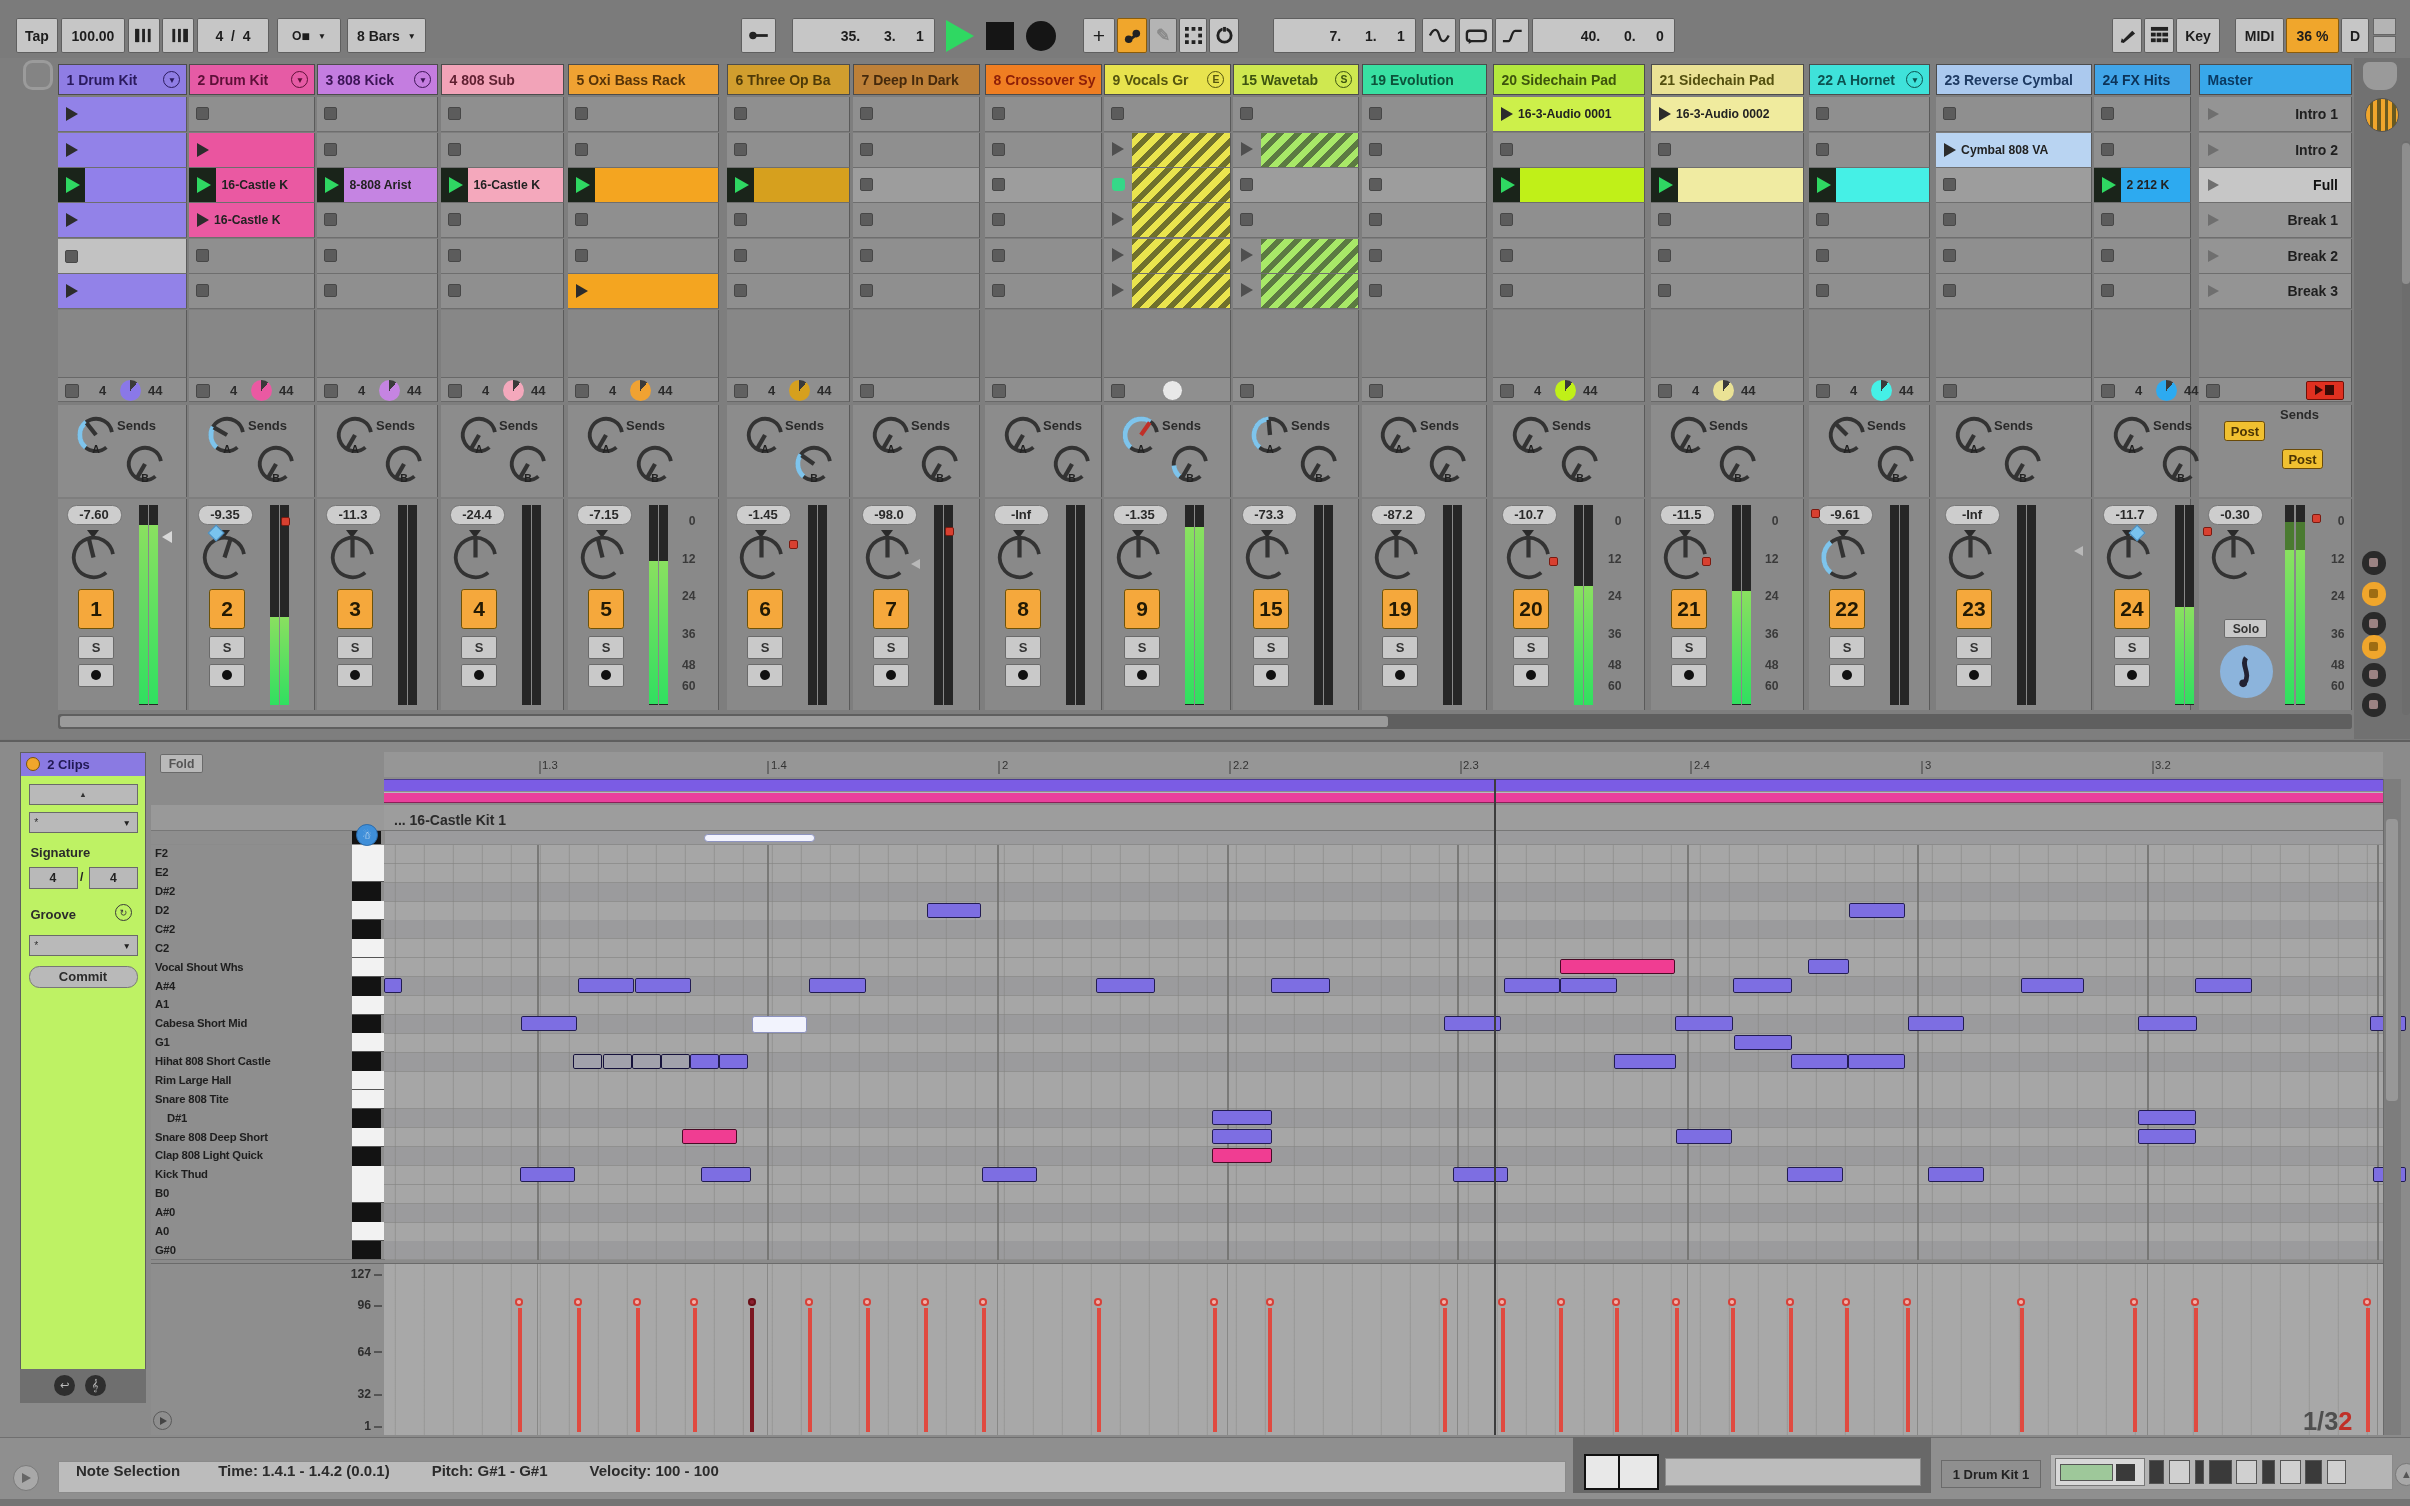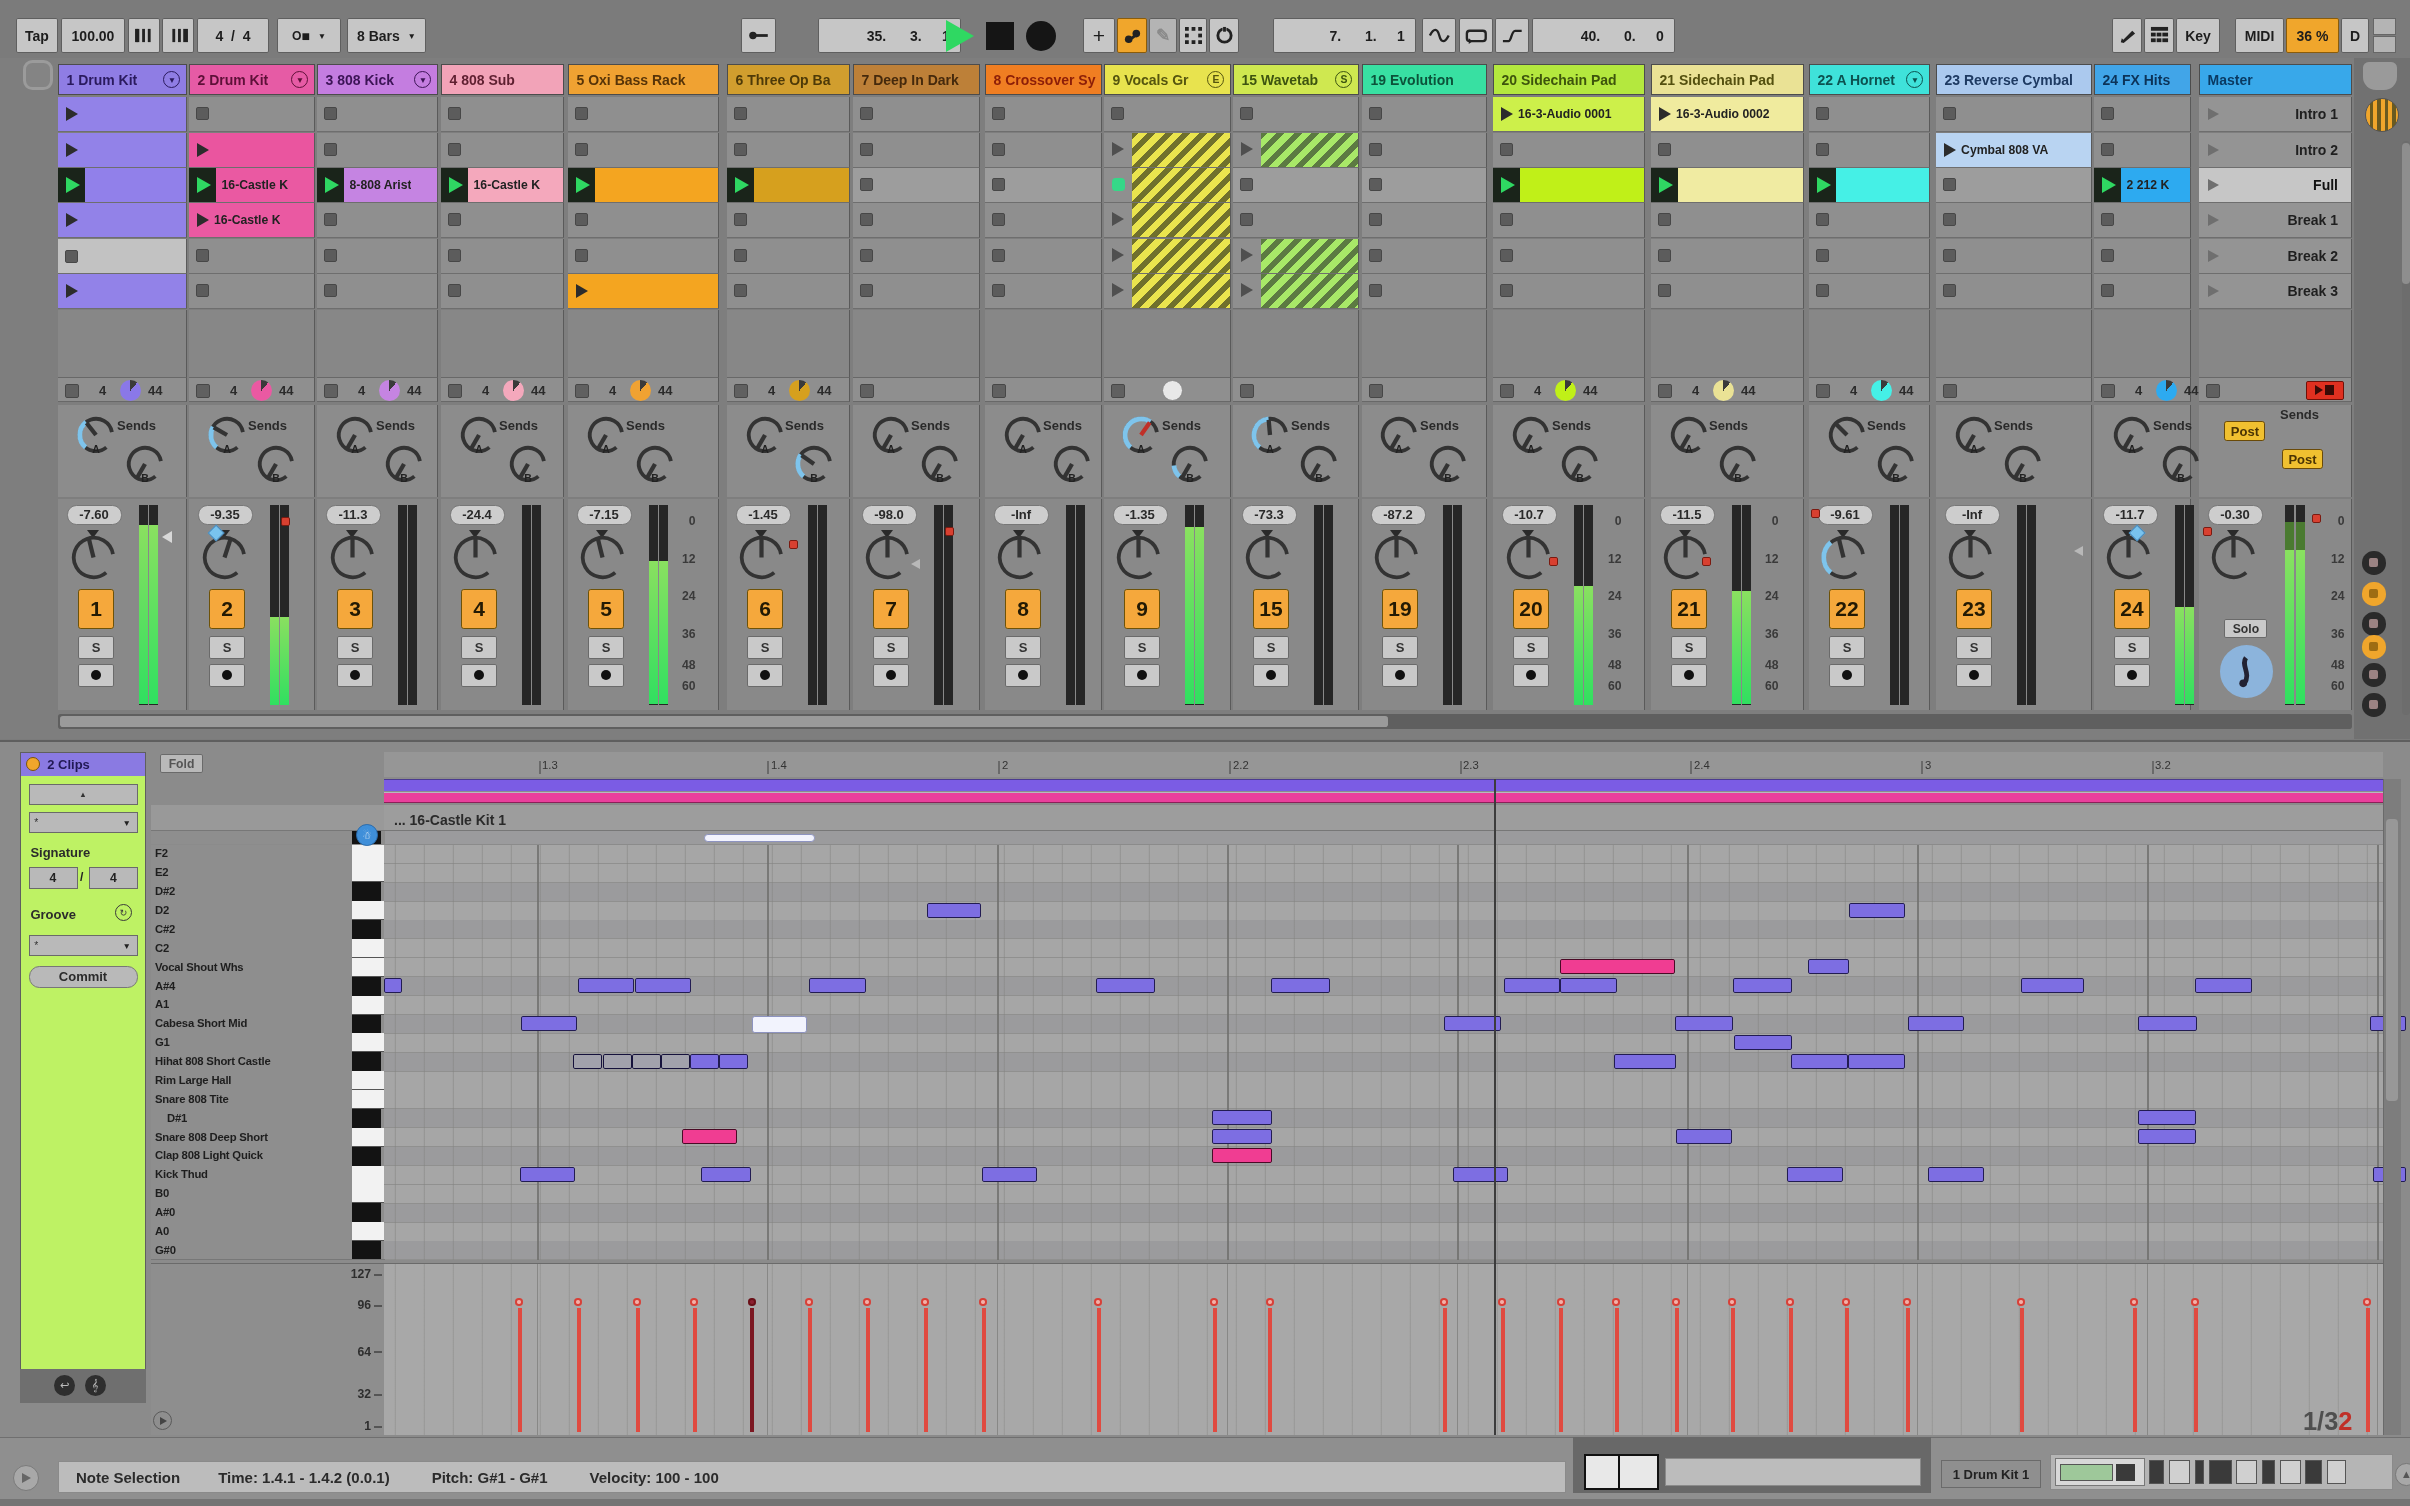--- a/index.html
+++ b/index.html
@@ -62,21 +62,21 @@
   </div>
 <div class="btn" style="left:197px;width:72px;">4&nbsp;&nbsp;/&nbsp;&nbsp;4</div>
 <div class="btn" style="left:277px;width:64px;"><span style="font-size:12.2px">O</span><span style="font-size:14px">■</span>&nbsp;&nbsp;<span style="font-size:8.5px">▼</span></div>
 <div class="btn" style="left:347px;width:79px;">8 Bars&nbsp;&nbsp;<span style="font-size:8.5px">▼</span></div>
 <div class="btn" style="left:741px;width:35px;">
     <svg width="21" height="13" viewBox="0 0 22 14">
       <circle cx="5" cy="7" r="4" fill="#222"></circle>
       <line x1="8" y1="7" x2="21" y2="7" stroke="#222" stroke-width="3"></line>
     </svg>
   </div>
-<div class="btn" style="left:818px;width:143px;">
+<div class="btn" style="left:792px;width:143px;">
     <span style="width:53px;text-align:right">35</span>
     <span style="width:7.5px">.</span>
     <span style="width:28px;text-align:right">3</span>
     <span style="width:7.5px">.</span>
     <span style="width:24.5px;text-align:right">1</span>
   </div>
 <div class="toolico" style="left:940px;width:40px">
     <div style="width:0;height:0;border-left:28px solid #2fd862;border-top:16px solid transparent;border-bottom:16px solid transparent"></div>
   </div>
 <div class="toolico" style="left:983px;width:34px">
@@ -1489,21 +1489,21 @@
 <div class="vstem" style="left:2366px;top:1308px;height:124px;background:#e04a40"></div>
 <div class="vring" style="left:2363px;top:1298px;border-color:#d84038;"></div>
 <div class="ab" style="left:2303px;top:1407px;font-size:25.4px;font-weight:bold;color:#4f4f4f">1/3<span style="color:#c03028">2</span></div>
 <div class="ab" style="left:1494px;top:779px;width:1.9px;height:656px;background:#3c3c3c;z-index:6"></div>
 <div class="ab" style="left:2383px;top:779px;width:18px;height:656px;background:#7d7d7d;border-left:0.9px solid #6a6a6a"></div>
 <div class="ab" style="left:2386px;top:819px;width:12.2px;height:282px;background:#989898;border-radius:3.8px"></div>
 <div class="ab" style="left:0;top:1437px;width:2411px;height:70px;background:#8f8f8f;border-top:1.9px solid #6f6f6f"></div>
 <div class="ab" style="left:13px;top:1465px;width:26px;height:26px;border-radius:50%;background:#a8a8a8;border:1.9px solid #7a7a7a;display:flex;align-items:center;justify-content:center">
     <div style="width:0;height:0;border-left:9.4px solid #666;border-top:5.6px solid transparent;border-bottom:5.6px solid transparent;margin-left:1.9px"></div>
   </div>
-<div class="ab" style="left:58px;top:1461px;width:1508px;height:32px;background:#bcbcbc;border:0.9px solid #8a8a8a;display:flex;align-items:center;font-size:15px;font-weight:bold;color:#2b2b2b">
+<div class="ab" style="left:58px;top:1461px;width:1508px;height:32px;background:#bcbcbc;border:0.9px solid #8a8a8a;display:flex;font-size:15px;font-weight:bold;color:#2b2b2b">
     <span style="margin-left:17px">Note Selection</span>
     <span style="margin-left:38px">Time: 1.4.1 - 1.4.2 (0.0.1)</span>
     <span style="margin-left:42px">Pitch: G#1 - G#1</span>
     <span style="margin-left:42px">Velocity: 100 - 100</span>
   </div>
 <div class="ab" style="left:1573px;top:1437px;width:358px;height:56px;background:#686868"></div>
 <div class="ab" style="left:1584px;top:1454px;width:75px;height:36px;background:#e8e8e8;border:2.8px solid #111;display:flex">
     <div style="width:34px;border-right:2.8px solid #111"></div>
   </div>
 <div class="ab" style="left:1665px;top:1458px;width:256px;height:28px;background:#bcbcbc;border:0.9px solid #8a8a8a"></div>

